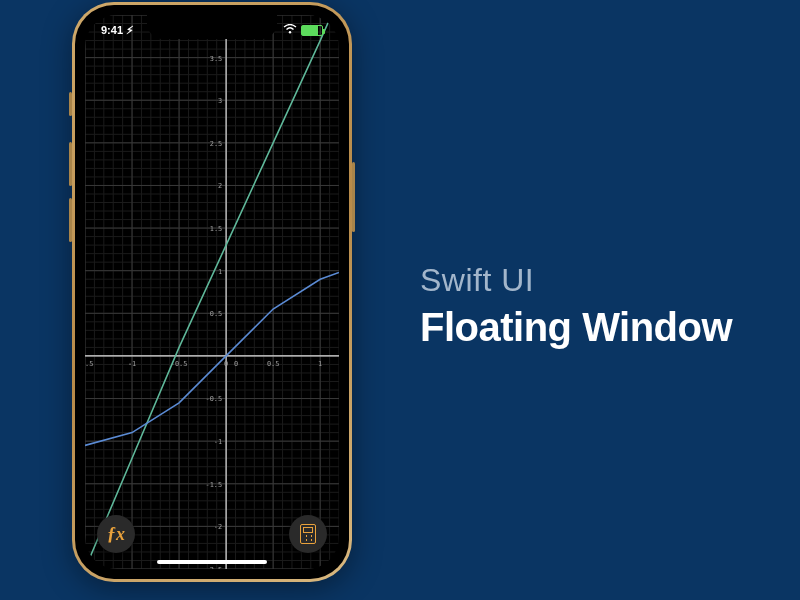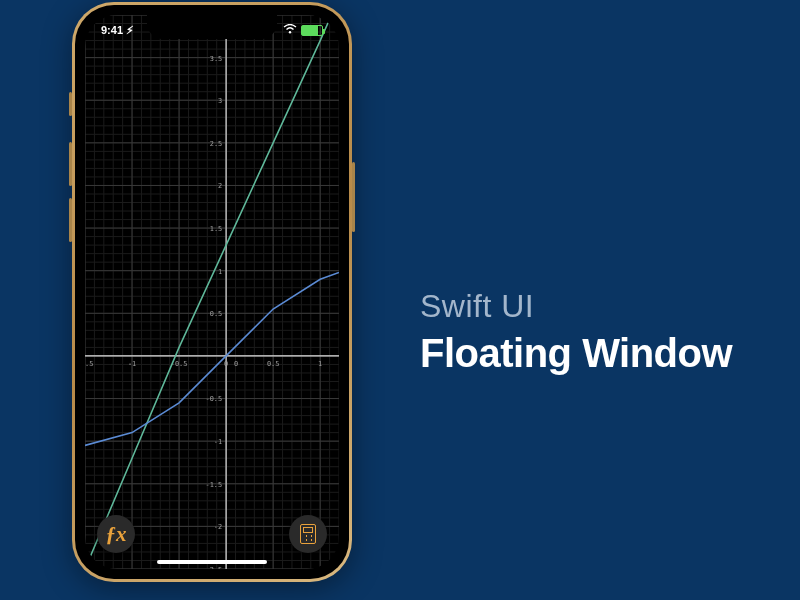--- a/index.html
+++ b/index.html
@@ -8,21 +8,21 @@
     width: 800px; height: 600px;
     background: #0a3563;
     position: relative;
   }
   
   .headline {
     position: absolute;
     left: 420px; top: 262px;
     color: #ffffff;
   }
-  .headline .line1 { font-size: 32px; font-weight: 400; color: #a3b6cb; letter-spacing: 0.5px; margin-top: 26px; }
+  .headline .line1 { font-size: 32px; font-weight: 400; color: #a3b6cb; letter-spacing: 0.5px; }
   .headline .line2 { font-size: 40px; font-weight: 800; color: #ffffff; letter-spacing: -0.5px; margin-top: 6px; }
   
   .phone {
     position: absolute;
     left: 72px; top: 2px;
     width: 280px; height: 580px;
     border-radius: 42px;
     background: linear-gradient(145deg,#cfa96b,#b78a49,#d9b87f);
     box-shadow: 0 6px 30px rgba(0,0,0,0.4);
   }
@@ -80,21 +80,21 @@
   .curve-blue  { stroke:#5b8bd4; stroke-width:1.6; fill:none; }
   
   .fab {
     position:absolute; width:38px; height:38px; border-radius:50%;
     background:#2a2a2a; z-index:55;
     display:flex; align-items:center; justify-content:center;
     box-shadow:0 2px 6px rgba(0,0,0,0.6);
   }
   .fab.left { left:12px; bottom:16px; }
   .fab.right { right:12px; bottom:16px; }
-  .fab .ico { color:#e9a23c; font-size:21px; font-style:italic; font-weight:600; font-family: Georgia, serif; }
+  .fab .ico { color:#e9a23c; font-size:18px; font-style:italic; font-weight:600; font-family: Georgia, serif; }
   .fab .calc { width:16px; height:20px; border:1.5px solid #e9a23c; border-radius:2px; position:relative; }
   .fab .calc::before { content:''; position:absolute; top:2px; left:2px; right:2px; height:4px; border:1px solid #e9a23c; }
   .fab .calc::after { content:''; position:absolute; top:9px; left:2px; right:2px; bottom:2px;
      background-image:
        radial-gradient(#e9a23c 0.8px, transparent 0.8px),
        radial-gradient(#e9a23c 0.8px, transparent 0.8px);
      background-size:5px 4px; background-position:1px 0, 1px 4px; }
 </style>
 </head>
 <body>

